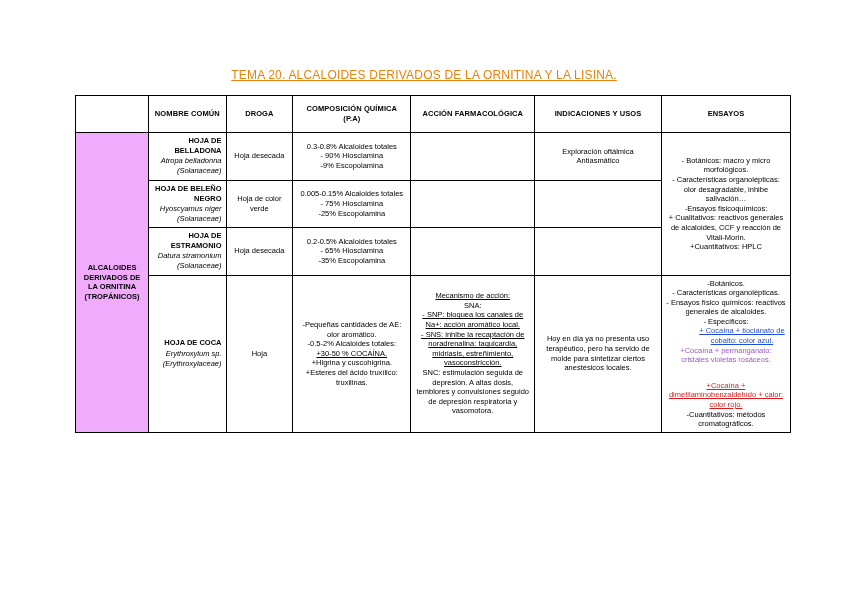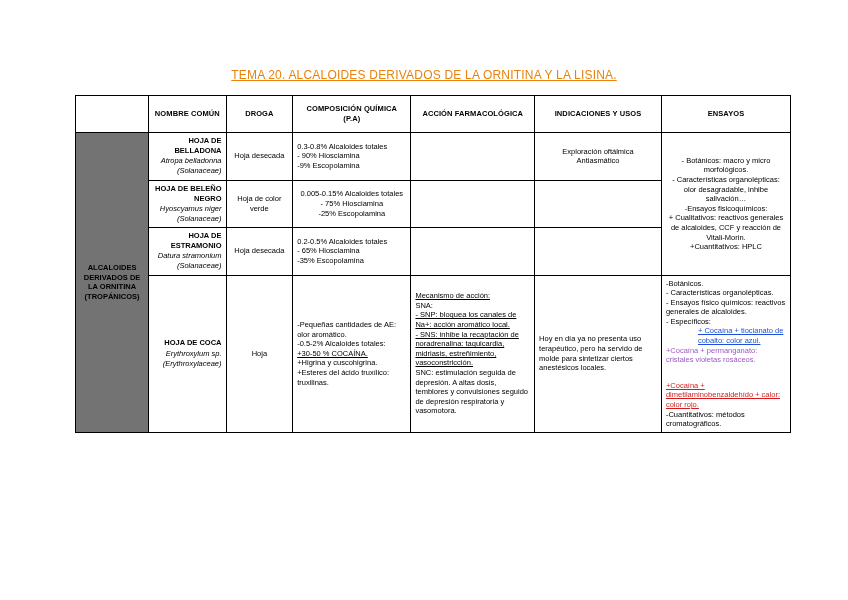--- a/index.html
+++ b/index.html
@@ -56,28 +56,28 @@
   }
   .col-side   { width: 68px; }
   .col-nombre { width: 72px; }
   .col-droga  { width: 62px; }
   .col-comp   { width: 110px; }
   .col-accion { width: 115px; }
   .col-indic  { width: 118px; }
   .col-ensayo { width: 120px; }
 
   td.side-cell {
-    background: #737373;
+    background: #f0abfc;
     text-align: center;
     font-weight: bold;
     font-size: 7.5px;
     line-height: 1.45;
   }
   td.center { text-align: center; }
-  td.left   { text-align: left; }
+  td.left   { text-align: center; }
   td.top    { vertical-align: top; }
 
   .cell-lines > div { display: block; }
   .uline { text-decoration: underline; }
   .purple { color: #9b59c6; }
   .red { color: #d21c1c; margin-top: 16px; }
   .blue { color: #1f4fd8; margin-left: 32px; }
 
   .name-block { text-align: right; line-height: 1.35; }
   .name-block .nm { font-weight: bold; }

